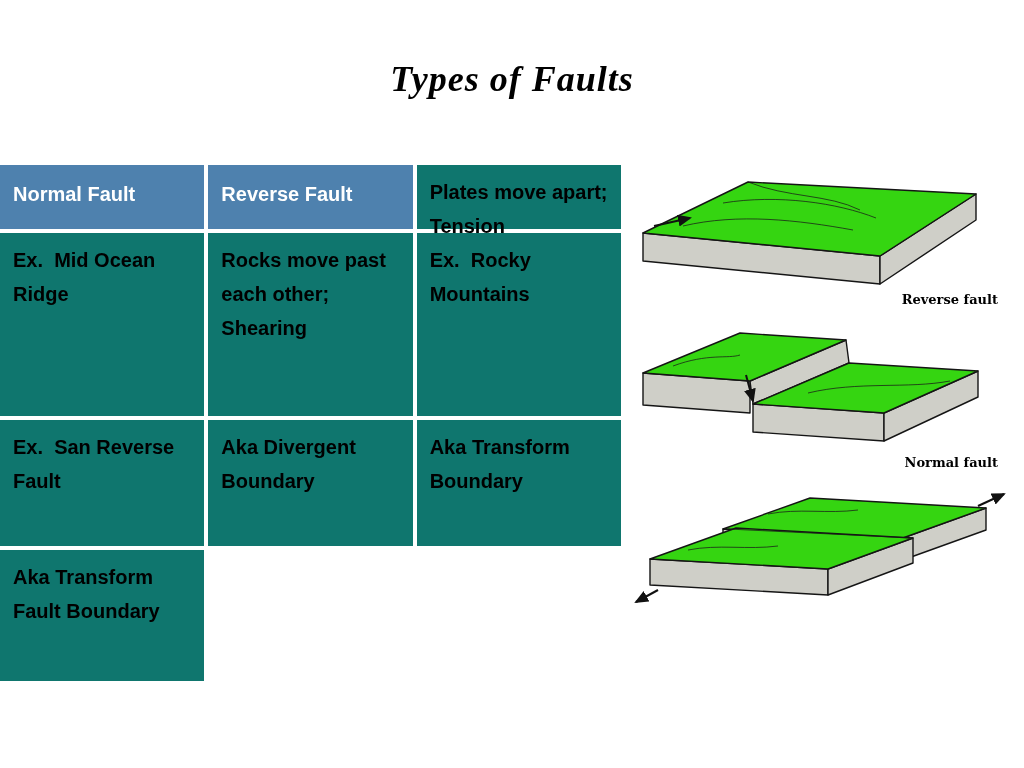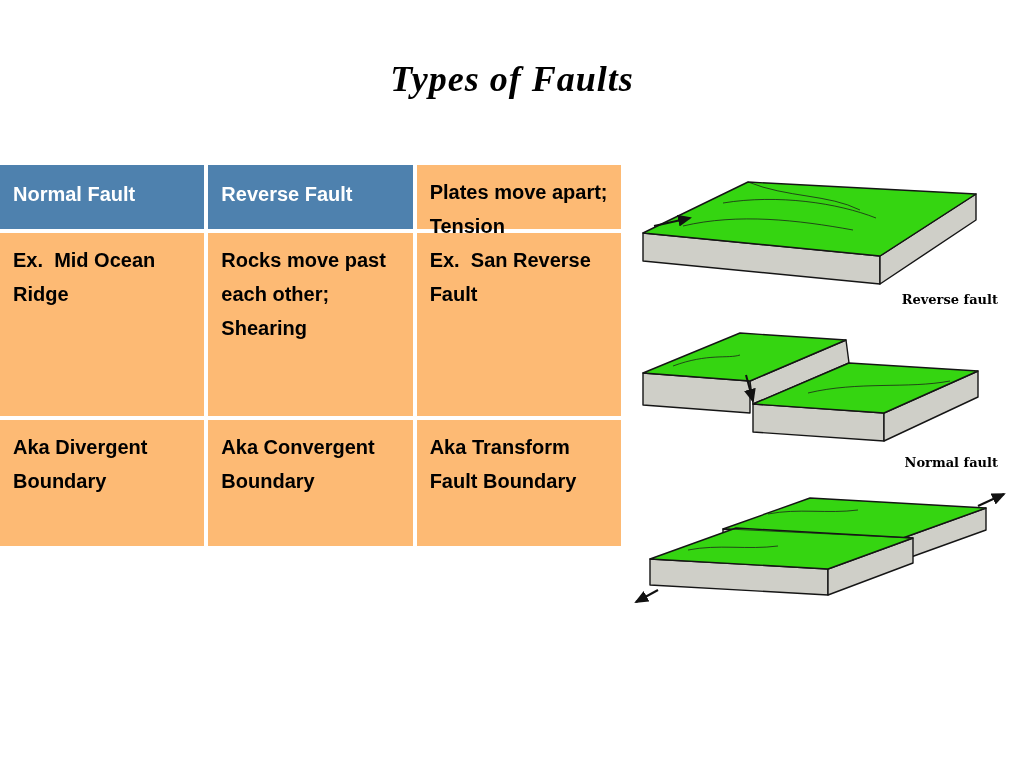--- a/index.html
+++ b/index.html
@@ -18,21 +18,21 @@
   }
 
   .faults-table {
     position:absolute; left:0; top:165px; width:621px;
     display:grid;
     grid-template-columns:1fr 1fr 1fr;
     grid-template-rows:64px 183px 126px 131px;
     gap:4px;
   }
   .cell {
-    background:#fdba74;
+    background:#0f766e;
     color:#000000;
     font-weight:bold;
     font-size:20px;
     line-height:1.7;
     padding:10px 12px 0 13px;
     white-space:pre-wrap;
   }
   .cell.header {
     background:#4E81AE;
     color:#ffffff;
@@ -62,24 +62,25 @@
   <div class="slide-title">Types of Faults</div>
 
   <div class="faults-table">
     <div class="cell header">Normal Fault</div>
     <div class="cell header">Reverse Fault</div>
 
     <div class="cell">Plates move apart; Tension</div>
     <div class="cell">Ex.  Mid Ocean Ridge</div>
 
     <div class="cell">Rocks move past each other; Shearing</div>
+    <div class="cell">Ex.  Rocky Mountains</div>
     <div class="cell">Ex.  San Reverse Fault</div>
 
     <div class="cell">Aka Divergent Boundary</div>
-    <div class="cell">Aka Convergent Boundary</div>
+    <div class="cell">Aka Transform Boundary</div>
     <div class="cell">Aka Transform Fault Boundary</div>
   </div>
 
   <div class="diagrams">
 
     <div class="diagram">
       <svg width="390" height="140" viewBox="0 0 390 140">
         <defs>
           <marker id="ah1" markerWidth="8" markerHeight="8" refX="6" refY="3" orient="auto">
             <path d="M0,0 L7,3 L0,6 Z" fill="#111111"></path>

